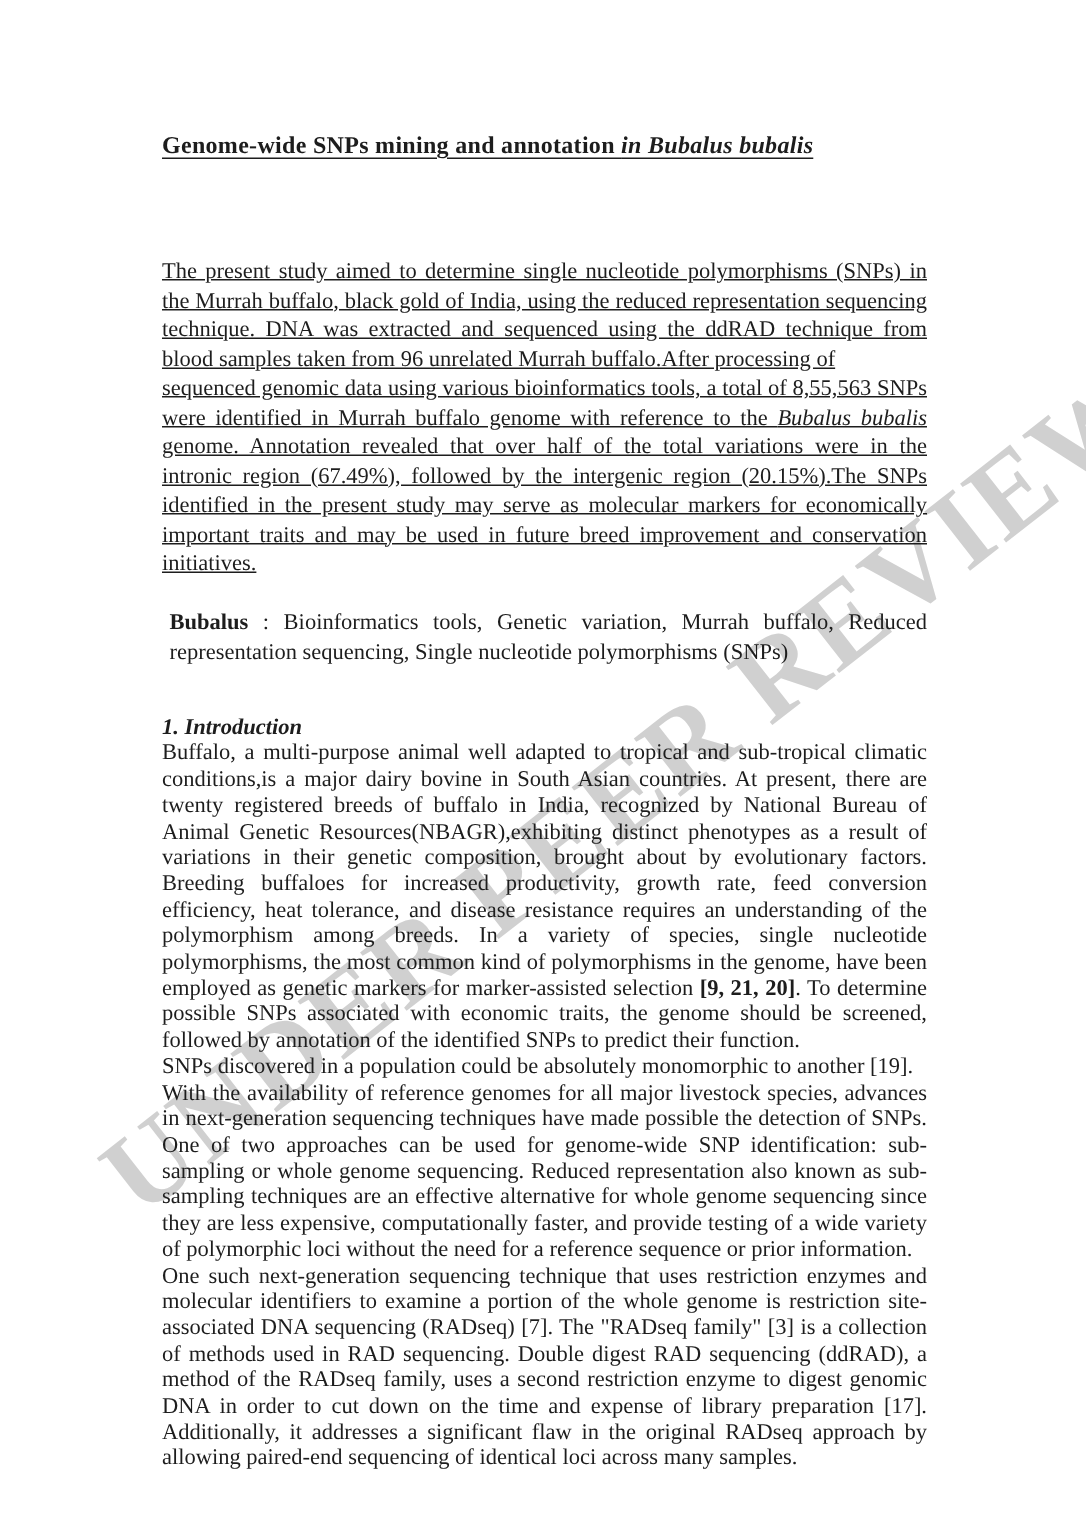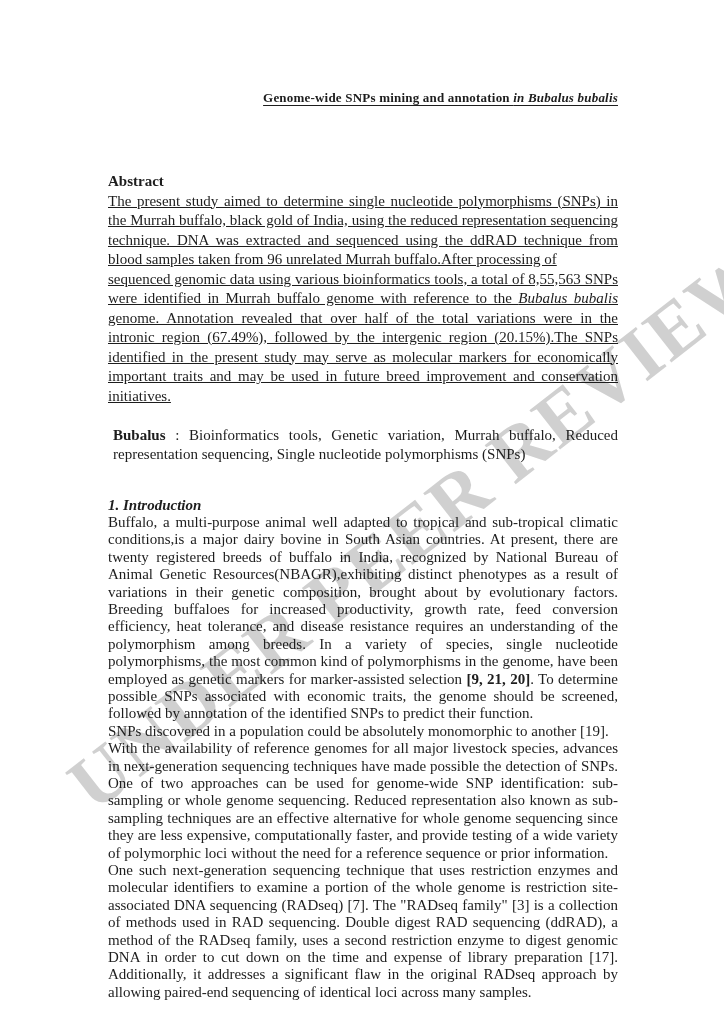--- a/index.html
+++ b/index.html
@@ -32,28 +32,27 @@
   }
   .content {
     position: absolute;
     left: 108px;
     top: 86px;
     width: 510px;
     z-index: 2;
   }
   .title {
     margin: 0 0 62px 0;
-    font-size: 13px;
+    font-size: 16px;
     line-height: 24px;
     font-weight: bold;
     text-decoration: underline;
     text-underline-offset: 3px;
     white-space: nowrap;
     letter-spacing: 0.2px;
-    text-align: right;
   }
   .title .species {
     font-style: italic;
   }
   .heading {
     margin: 0;
     font-weight: bold;
     font-size: 15px;
   }
   .abstract-heading {
@@ -89,21 +88,20 @@
 <body>
 
 <div class="page">
 
   <div class="watermark">UNDER PEER REVIEW</div>
 
   <div class="content">
 
     <h1 class="title"><span>Genome-wide SNPs mining and annotation </span><span class="species">in Bubalus bubalis</span></h1>
 
-    <p class="heading abstract-heading">Abstract</p>
 
     <p class="body abstract-body"><span>The present study aimed to determine single nucleotide polymorphisms (SNPs) in the Murrah buffalo, black gold of India,  using the reduced representation sequencing technique. DNA was extracted and sequenced using the ddRAD technique from blood samples taken from 96 unrelated Murrah buffalo.After processing of</span><br><span>sequenced genomic data using various bioinformatics tools, a total of 8,55,563 SNPs were identified in Murrah buffalo genome with reference to the </span><i>Bubalus bubalis</i><span> genome. Annotation revealed that over half of the total variations were in the intronic region (67.49%), followed by the intergenic region (20.15%).The SNPs identified in the present study may serve as molecular markers for economically important traits and may be used in future breed improvement and conservation initiatives.</span></p>
 
     <p class="body keywords"><b>Bubalus</b><span> : </span><span>Bioinformatics tools, Genetic variation, Murrah buffalo, Reduced representation sequencing, Single nucleotide polymorphisms (SNPs)</span></p>
 
     <p class="heading intro-heading">1. Introduction</p>
 
     <div class="intro">
       <p class="body"><span>Buffalo, a multi-purpose animal well adapted to tropical and sub-tropical climatic conditions,is a major dairy bovine in South Asian countries. At present, there are twenty registered breeds of buffalo in India, recognized by National Bureau of Animal Genetic Resources(NBAGR),exhibiting distinct phenotypes as a result of variations in their genetic composition, brought about by evolutionary factors. Breeding buffaloes for increased productivity, growth rate, feed conversion efficiency, heat tolerance, and disease resistance requires an understanding of the polymorphism among breeds. In a variety of species, single nucleotide polymorphisms, the most common kind of polymorphisms in the genome, have been employed as genetic markers for marker-assisted selection </span><b>[9, 21, 20]</b><span>. To determine possible SNPs associated with economic traits, the genome should be screened, followed by annotation of the identified SNPs to predict their function.</span></p>
 

